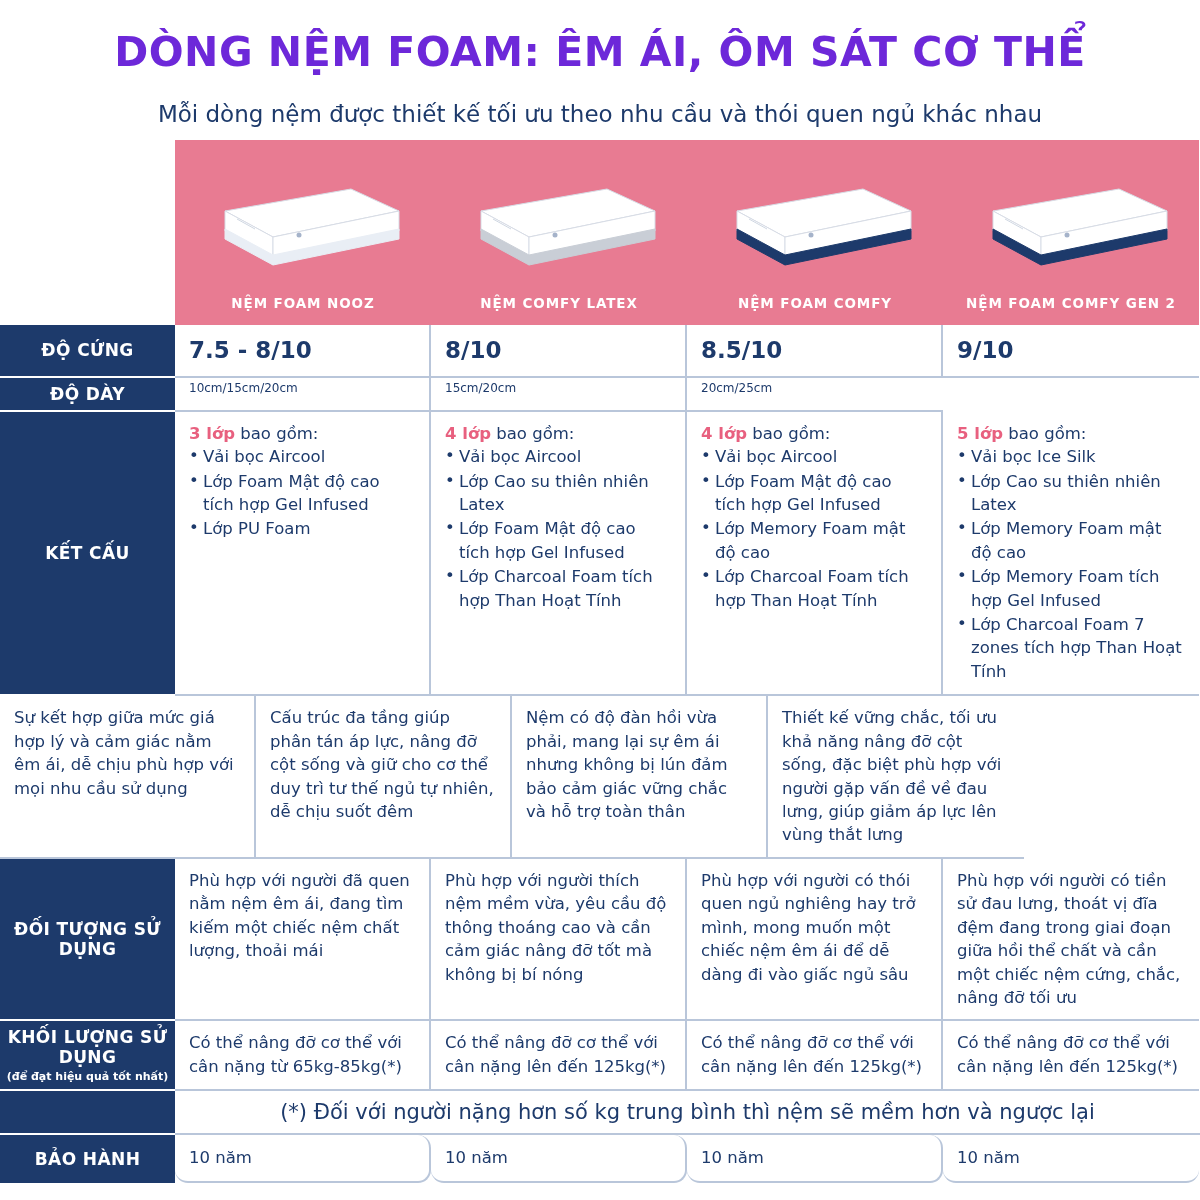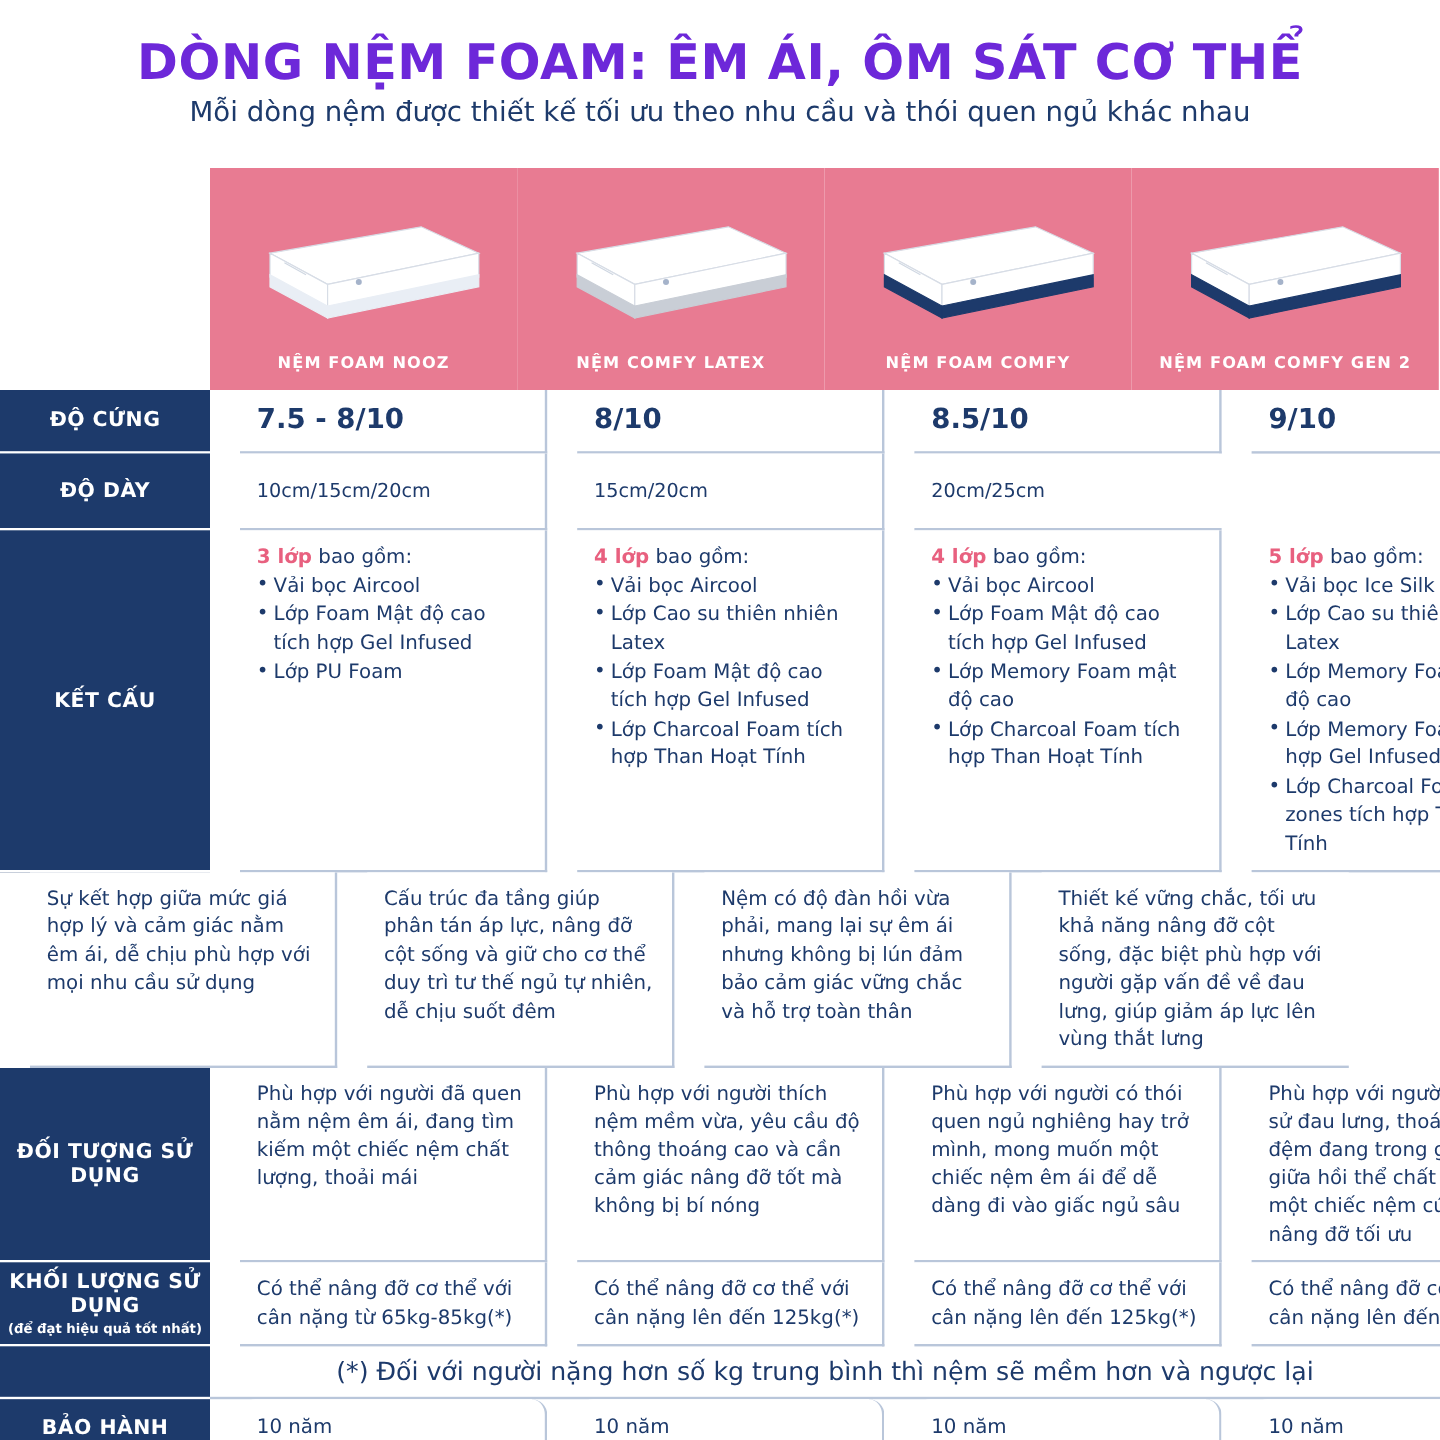--- a/index.html
+++ b/index.html
@@ -17,21 +17,21 @@
     color: #6d28d9;
     font-size: 41px;
     font-weight: 800;
     letter-spacing: 0.5px;
     line-height: 1.1;
   }
   .header h2 {
     color: #1d3a6b;
     font-size: 23px;
     font-weight: 500;
-    margin-top: 6px;
+    margin-top: 26px;
     line-height: 1.2;
   }
 
   
   .table {
     position: absolute;
     left: 0; top: 140px;
     width: 1200px;
   }
   .row { display: flex; width: 1200px; }
@@ -57,21 +57,20 @@
   .cells { display: flex; flex: 1; }
   .cell {
     width: 256px; min-width: 256px;
     border-right: 2px solid #b9c6da;
     border-bottom: 2px solid #b9c6da;
     padding: 10px 14px;
     color: #1d3a6b;
     font-size: 16.5px;
     line-height: 1.42;
     background: #ffffff;
-    margin-left: 25px;
   }
   .cell:last-child { border-right: none; }
 
   
   .prow { display: flex; width: 1048px; }
   .pspacer { width: 175px; min-width: 175px; background: #ffffff; }
   .pcells { display: flex; flex: 1; }
   .pcell {
     width: 256px; min-width: 256px;
     background: #e87b92;
@@ -84,21 +83,21 @@
     color: #ffffff;
     font-size: 13.5px;
     font-weight: 800;
     letter-spacing: 0.9px;
     text-align: center;
   }
   .mattress { position: relative; width: 200px; height: 110px; margin-bottom: 14px; }
 
   
   .hard .cell { font-size: 23px; font-weight: 800; padding: 9px 14px; }
-  .thick .cell { font-size: 16px; padding: 20px 14px; }
+  .thick .cell { font-size: 12px; padding: 2px 14px; }
 
   .bullets { list-style: none; }
   .bullets li { position: relative; padding-left: 14px; margin-bottom: 1px; }
   .bullets li:before {
     content: "•"; position: absolute; left: 0; top: -1px;
   }
   .layers { color: #e8607f; font-weight: 800; }
 
   .note-row { display: flex; width: 1200px; }
   .note-cell {

